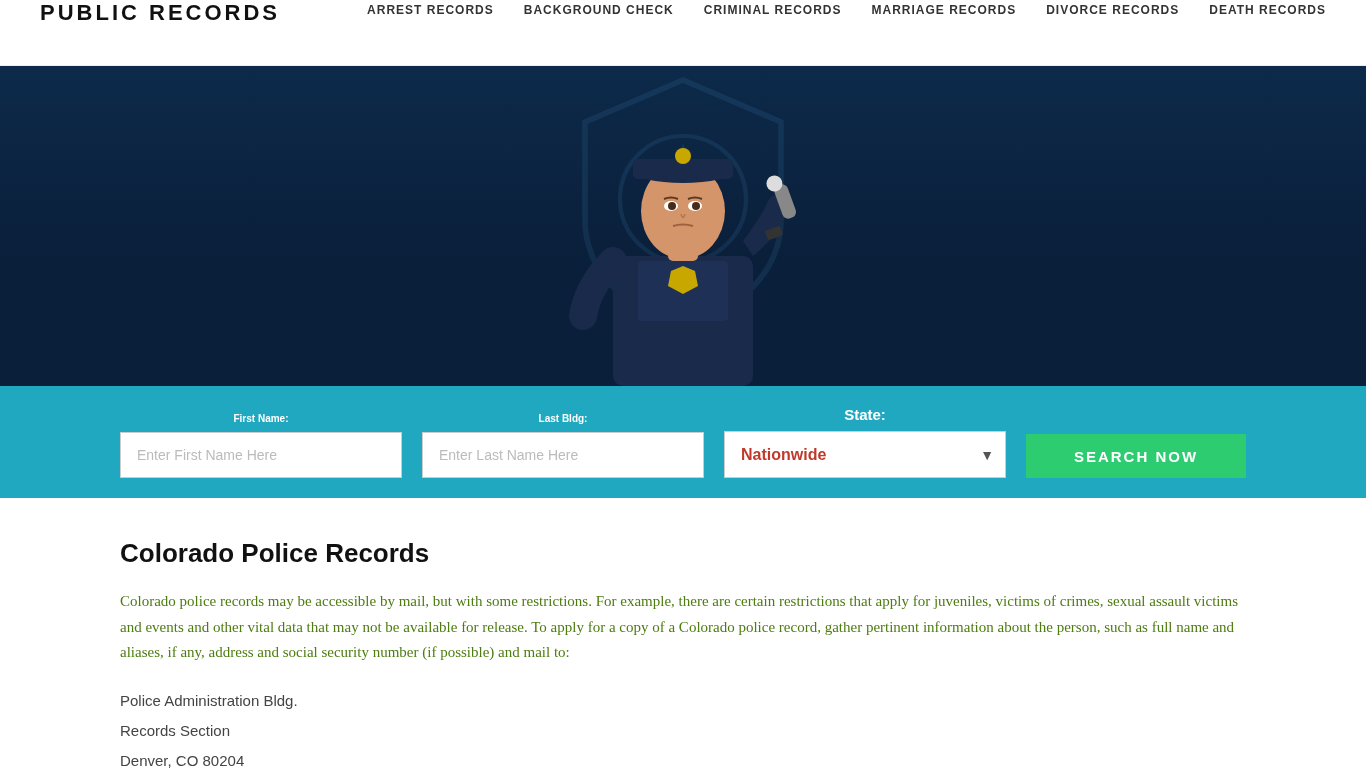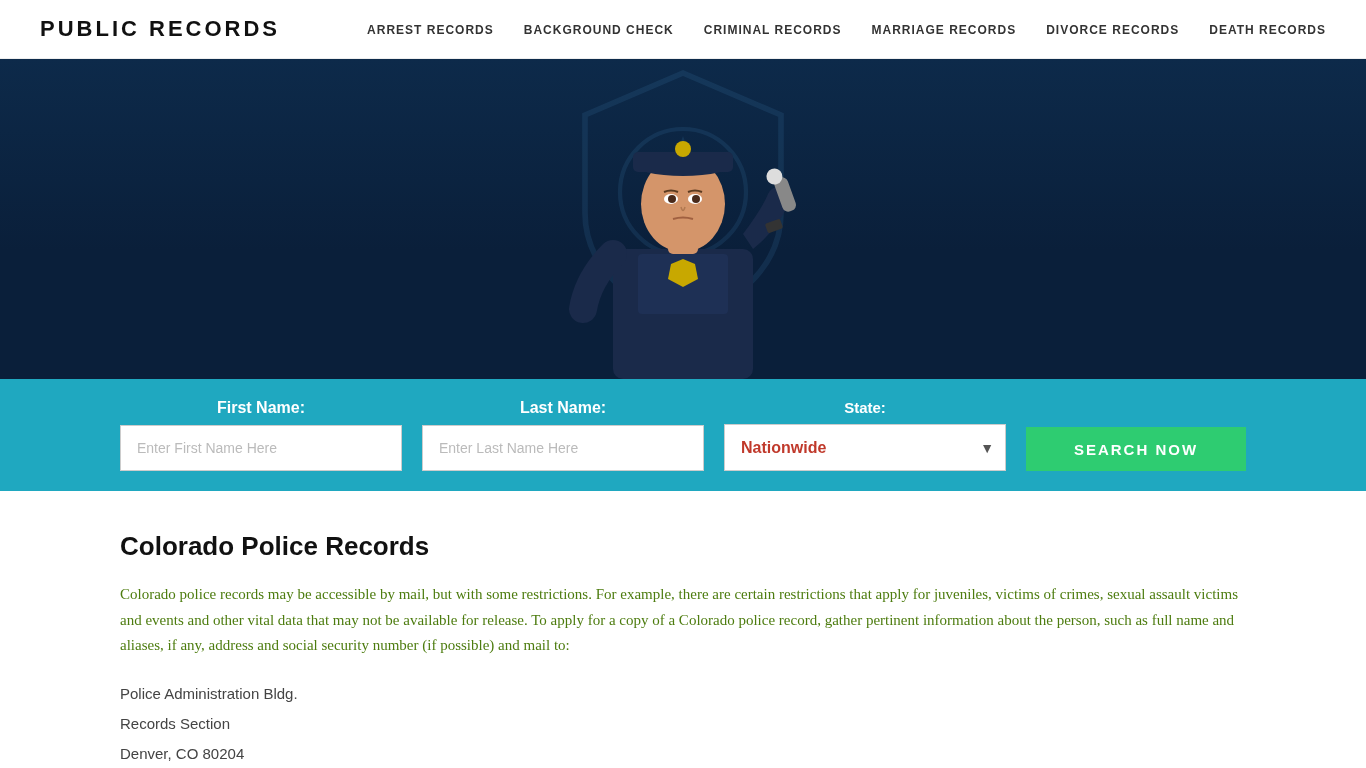--- a/index.html
+++ b/index.html
@@ -1,24 +1,23 @@
 <!DOCTYPE html>
 <html><head>
   <meta charset="utf-8">
   <style>
     * { margin: 0; padding: 0; box-sizing: border-box; }
     body { font-family: Arial, sans-serif; background: #fff; color: #333; width: 1366px; }
 
     
     .header {
       display: flex;
-      align-items: center;
       justify-content: space-between;
       padding: 0 40px;
-      height: 59px;
+      height: 66px;
       background: #fff;
       border-bottom: 1px solid #eee;
     }
     .logo {
       font-size: 22px;
       font-weight: 900;
       letter-spacing: 3px;
       color: #111;
       text-transform: uppercase;
     }
@@ -81,21 +80,21 @@
       gap: 20px;
     }
     .search-field {
       display: flex;
       flex-direction: column;
       gap: 8px;
       flex: 1;
     }
     .search-field label {
       color: #fff;
-      font-size: 16px;
+      font-size: 10px;
       font-weight: 600;
       text-align: center;
     }
     .search-field input {
       width: 100%;
       padding: 14px 16px;
       border: 1px solid #ccc;
       background: #fff;
       font-size: 14px;
       color: #a16207;
@@ -247,21 +246,21 @@
     <rect x="243" y="162" width="16" height="10" rx="2" fill="#333" transform="rotate(-20, 251, 167)"></rect>
   </svg>
 </section>
 
 <div class="search-bar">
   <div class="search-field">
     <label>First Name:</label>
     <input type="text" placeholder="Enter First Name Here" style="">
   </div>
   <div class="search-field">
-    <label>Last Name:</label>
+    <label>Last Bldg:</label>
     <input type="text" placeholder="Enter Last Name Here" style="">
   </div>
   <div class="state-field">
     <label>State:</label>
     <div class="state-select-wrapper">
       <select id="state-select" style="color: rgb(192, 57, 43); font-weight: 700; font-size: 16px;"><option value="Nationwide">Nationwide</option><option value="Alabama">Alabama</option><option value="Alaska">Alaska</option><option value="Arizona">Arizona</option><option value="Arkansas">Arkansas</option><option value="California">California</option><option value="Colorado">Colorado</option><option value="Connecticut">Connecticut</option><option value="Delaware">Delaware</option><option value="Florida">Florida</option><option value="Georgia">Georgia</option><option value="Hawaii">Hawaii</option><option value="Idaho">Idaho</option><option value="Illinois">Illinois</option><option value="Indiana">Indiana</option><option value="Iowa">Iowa</option><option value="Kansas">Kansas</option><option value="Kentucky">Kentucky</option><option value="Louisiana">Louisiana</option><option value="Maine">Maine</option><option value="Maryland">Maryland</option><option value="Massachusetts">Massachusetts</option><option value="Michigan">Michigan</option><option value="Minnesota">Minnesota</option><option value="Mississippi">Mississippi</option><option value="Missouri">Missouri</option><option value="Montana">Montana</option><option value="Nebraska">Nebraska</option><option value="Nevada">Nevada</option><option value="New Hampshire">New Hampshire</option><option value="New Jersey">New Jersey</option><option value="New Mexico">New Mexico</option><option value="New York">New York</option><option value="North Carolina">North Carolina</option><option value="North Dakota">North Dakota</option><option value="Ohio">Ohio</option><option value="Oklahoma">Oklahoma</option><option value="Oregon">Oregon</option><option value="Pennsylvania">Pennsylvania</option><option value="Rhode Island">Rhode Island</option><option value="South Carolina">South Carolina</option><option value="South Dakota">South Dakota</option><option value="Tennessee">Tennessee</option><option value="Texas">Texas</option><option value="Utah">Utah</option><option value="Vermont">Vermont</option><option value="Virginia">Virginia</option><option value="Washington">Washington</option><option value="West Virginia">West Virginia</option><option value="Wisconsin">Wisconsin</option><option value="Wyoming">Wyoming</option></select>
       <span class="chevron">▼</span>
     </div>
   </div>
   <button class="search-btn">SEARCH NOW</button>

